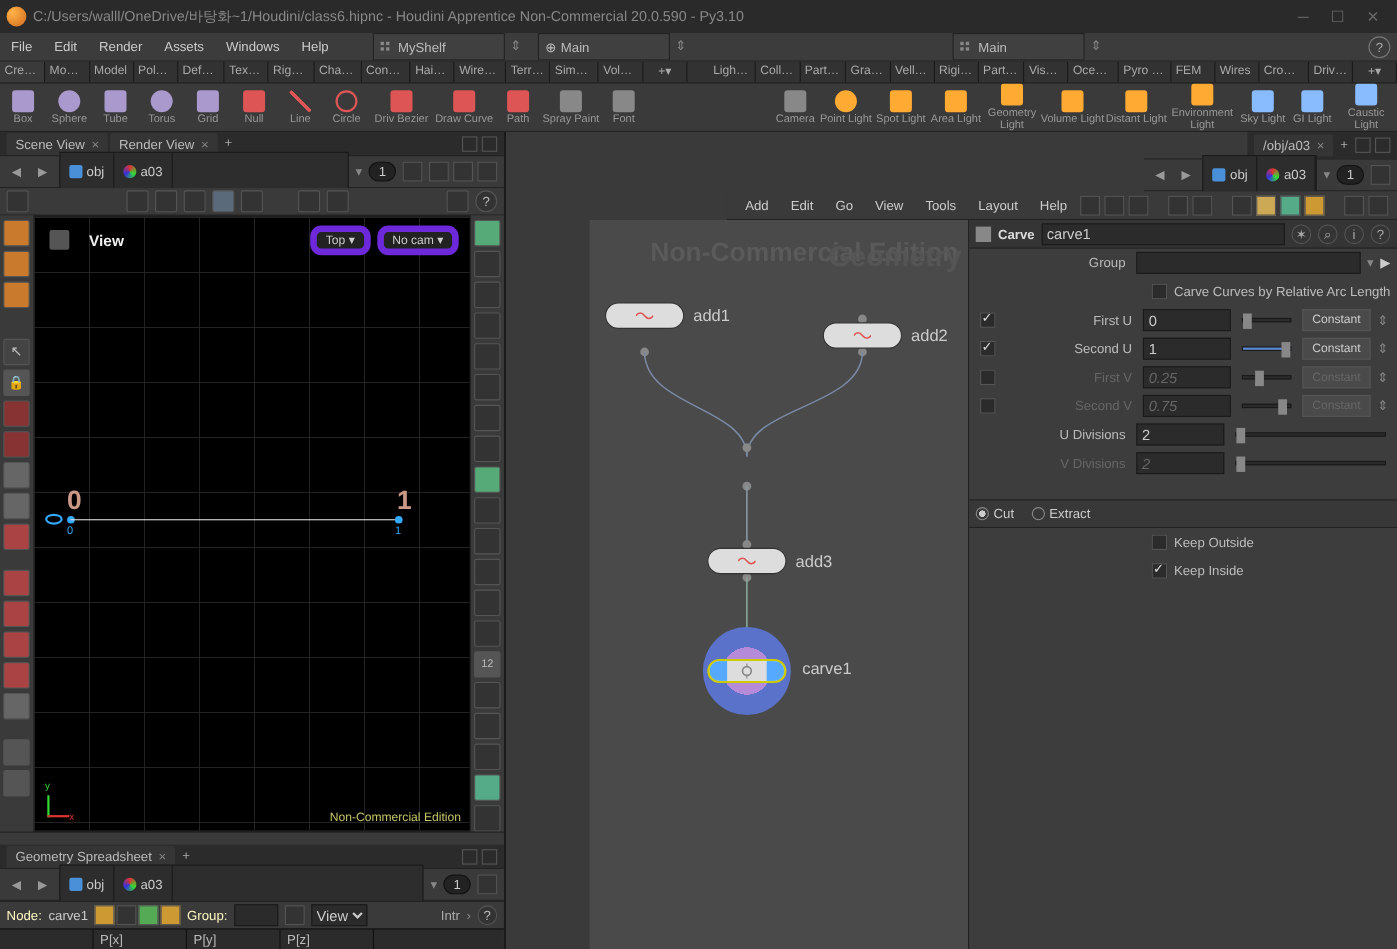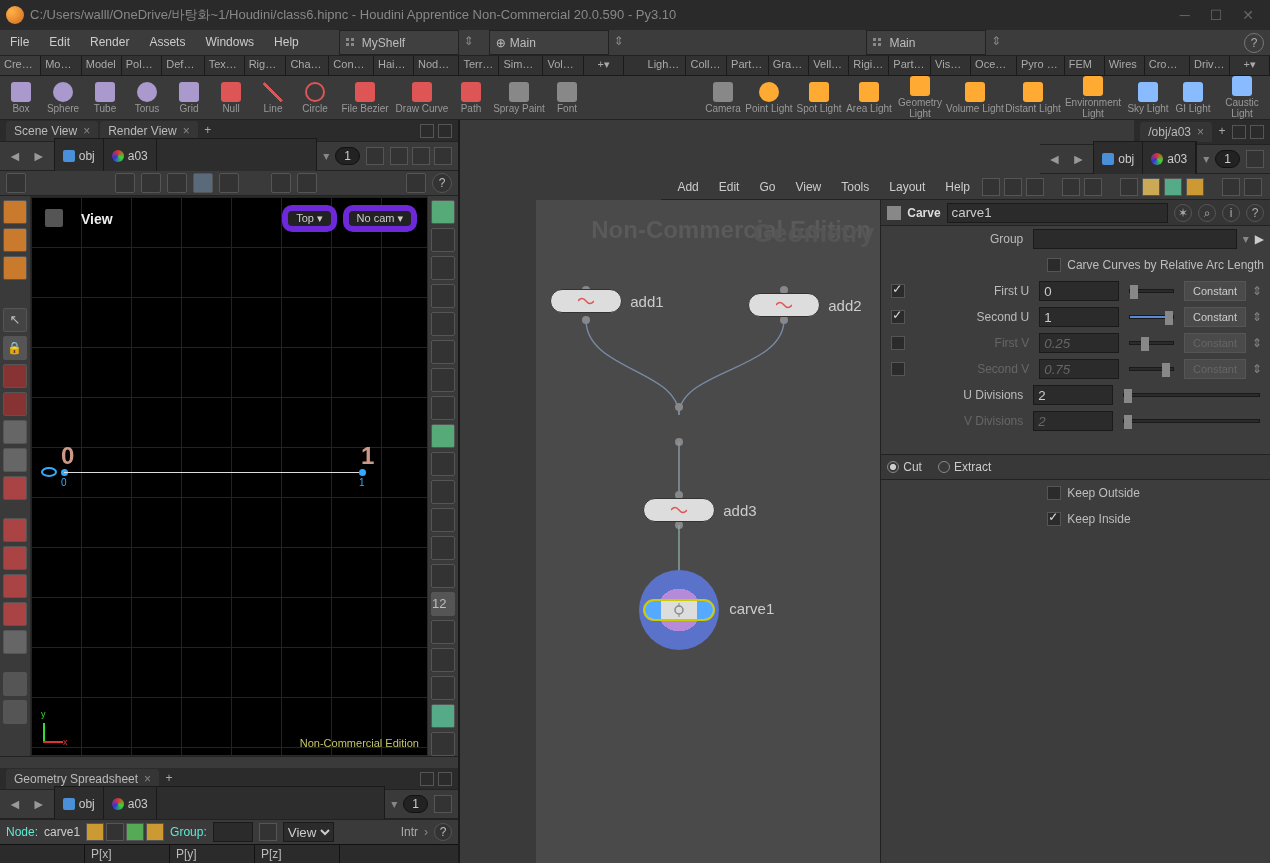--- a/index.html
+++ b/index.html
@@ -56,21 +56,21 @@
 .viewport .ctrl .vbtn{ background:#222;border:6px solid #6d28d9;border-radius:10px;padding:1px 8px;color:#ccc;font-size:11px;}
 .viewport .vlabel{position:absolute;top:14px;left:50px;color:#eee;font-weight:bold;font-size:14px;}
 .viewport .pt{position:absolute;width:7px;height:7px;background:#3af;border-radius:50%;}
 .viewport .ptlabel{position:absolute;color:#c98;font-size:24px;font-weight:bold;}
 .viewport .line{position:absolute;height:1px;background:#ddd;}
 .viewport .axis{position:absolute;left:12px;bottom:12px;width:30px;height:30px;}
 .viewport .footer{position:absolute;right:8px;bottom:6px;color:#c5c56a;font-size:11px;}
 .statusbar{height:14px;background:#3a3a3a;border-top:1px solid #222;}
 
 .sheet-toolbar{height:28px;background:#3a3a3a;display:flex;align-items:center;padding:0 6px;gap:6px;border-top:1px solid #222;}
-.sheet-toolbar .lab{color:#5eead4;}
+.sheet-toolbar .lab{color:#fef9c3;}
 .sheet-toolbar input{background:#2b2b2b;border:1px solid #1a1a1a;color:#ccc;height:20px;padding:0 4px;}
 .sheet-toolbar .btns{display:flex;gap:2px;}
 .sheet-toolbar .sb{width:18px;height:18px;background:#333;border:1px solid #555;}
 .sheet-head{height:20px;background:#2b2b2b;display:flex;border-top:1px solid #111;}
 .sheet-head .col{flex:0 0 85px;padding:2px 6px;border-right:1px solid #111;color:#bbb;}
 
 .netmenubar{height:26px;background:#3a3a3a;display:flex;align-items:center;padding:0 8px;gap:4px;border-bottom:1px solid #222;}
 .netmenubar .m{padding:4px 8px;color:#ccc;}
 .netmenubar .ricons{margin-left:auto;display:flex;gap:4px;}
 .netmenubar .ri{width:18px;height:18px;border:1px solid #555;background:#333;}
@@ -153,21 +153,21 @@
   <span class="tab active">Create</span>
   <span class="tab">Modify</span>
   <span class="tab">Model</span>
   <span class="tab">Poly…</span>
   <span class="tab">Defo…</span>
   <span class="tab">Text…</span>
   <span class="tab">Rigg…</span>
   <span class="tab">Char…</span>
   <span class="tab">Cons…</span>
   <span class="tab">Hair…</span>
-  <span class="tab">Node…</span>
+  <span class="tab">Wires…</span>
   <span class="tab">Terr…</span>
   <span class="tab">Simp…</span>
   <span class="tab">Volu…</span>
   <span class="tab plus">+▾</span>
   <span style="width:20px"></span>
   <span class="tab">Light…</span>
   <span class="tab">Colli…</span>
   <span class="tab">Parti…</span>
   <span class="tab">Grains</span>
   <span class="tab">Vell…</span>
@@ -185,21 +185,21 @@
 
 <div class="shelfrow">
   <div class="shelf-item"><div class="sicon" style="background:#a9c"></div><span>Box</span></div>
   <div class="shelf-item"><div class="sicon" style="background:#a9c;border-radius:50%"></div><span>Sphere</span></div>
   <div class="shelf-item"><div class="sicon" style="background:#a9c"></div><span>Tube</span></div>
   <div class="shelf-item"><div class="sicon" style="background:#a9c;border-radius:50%"></div><span>Torus</span></div>
   <div class="shelf-item"><div class="sicon" style="background:#a9c"></div><span>Grid</span></div>
   <div class="shelf-item"><div class="sicon" style="background:#d55"></div><span>Null</span></div>
   <div class="shelf-item"><div class="sicon" style="background:linear-gradient(45deg,transparent 45%,#d55 45% 55%,transparent 55%)"></div><span>Line</span></div>
   <div class="shelf-item"><div class="sicon" style="border:2px solid #d55;border-radius:50%;background:none"></div><span>Circle</span></div>
-  <div class="shelf-item" style="width:58px"><div class="sicon" style="background:#d55"></div><span>File Bezier</span></div>
+  <div class="shelf-item" style="width:58px"><div class="sicon" style="background:#d55"></div><span>Driv Bezier</span></div>
   <div class="shelf-item" style="width:56px"><div class="sicon" style="background:#d55"></div><span>Draw Curve</span></div>
   <div class="shelf-item"><div class="sicon" style="background:#d55"></div><span>Path</span></div>
   <div class="shelf-item" style="width:54px"><div class="sicon" style="background:#888"></div><span>Spray Paint</span></div>
   <div class="shelf-item"><div class="sicon" style="background:#888"></div><span>Font</span></div>
   <div style="flex:1"></div>
   <div class="shelf-item"><div class="sicon" style="background:#888"></div><span>Camera</span></div>
   <div class="shelf-item" style="width:50px"><div class="sicon" style="background:#fa3;border-radius:50%"></div><span>Point Light</span></div>
   <div class="shelf-item" style="width:50px"><div class="sicon" style="background:#fa3"></div><span>Spot Light</span></div>
   <div class="shelf-item" style="width:50px"><div class="sicon" style="background:#fa3"></div><span>Area Light</span></div>
   <div class="shelf-item" style="width:52px"><div class="sicon" style="background:#fa3"></div><span>Geometry Light</span></div>
@@ -321,21 +321,21 @@
       <div class="rt"></div>
       <div class="rt"></div>
       <div class="rt"></div>
       <div class="rt"></div>
       <div class="rt" style="background:#5a7"></div>
       <div class="rt"></div>
       <div class="rt"></div>
       <div class="rt"></div>
       <div class="rt"></div>
       <div class="rt"></div>
-      <div class="rt" style="background:#555;font-size:13px;text-align:left;line-height:22px">12</div>
+      <div class="rt" style="background:#555;font-size:10px;text-align:center;line-height:22px">12</div>
       <div class="rt"></div>
       <div class="rt"></div>
       <div class="rt"></div>
       <div class="rt" style="background:#5a8"></div>
       <div class="rt"></div>
     </div>
   </div>
   <div class="statusbar"></div>
 
   <div class="panetabs">
@@ -456,21 +456,21 @@
             <circle class="dot" cx="248" cy="120" r="4"></circle>
         <path class="wire" d="M50 120 C50 170,143 170,143 215"></path>
         <path class="wire" d="M248 120 C248 170,143 170,143 215"></path>
         <circle class="dot" cx="143" cy="207" r="4"></circle>
             <circle class="dot" cx="143" cy="242" r="4"></circle>
         <path class="wire vert" d="M143 242 L143 298"></path>
         <circle class="dot" cx="143" cy="295" r="4"></circle>
             <circle class="dot" cx="143" cy="325" r="4"></circle>
         <path class="wire vert" d="M143 325 L143 395" style="stroke:#8a9"></path>
       </svg>
-      <div class="node" style="top:89px;left:14px">
+      <div class="node" style="top:75px;left:14px">
         <div class="nbody">
               <svg viewBox="0 0 16 10">
                 <path d="M0 5 Q4 0 8 5 T16 5" stroke="#d55" fill="none" stroke-width="1.5"></path>
               </svg>
             </div>
         <span class="nlabel">add1</span>
       </div>
       <div class="node" style="top:93px;left:212px">
         <div class="nbody">
               <svg viewBox="0 0 16 10">

